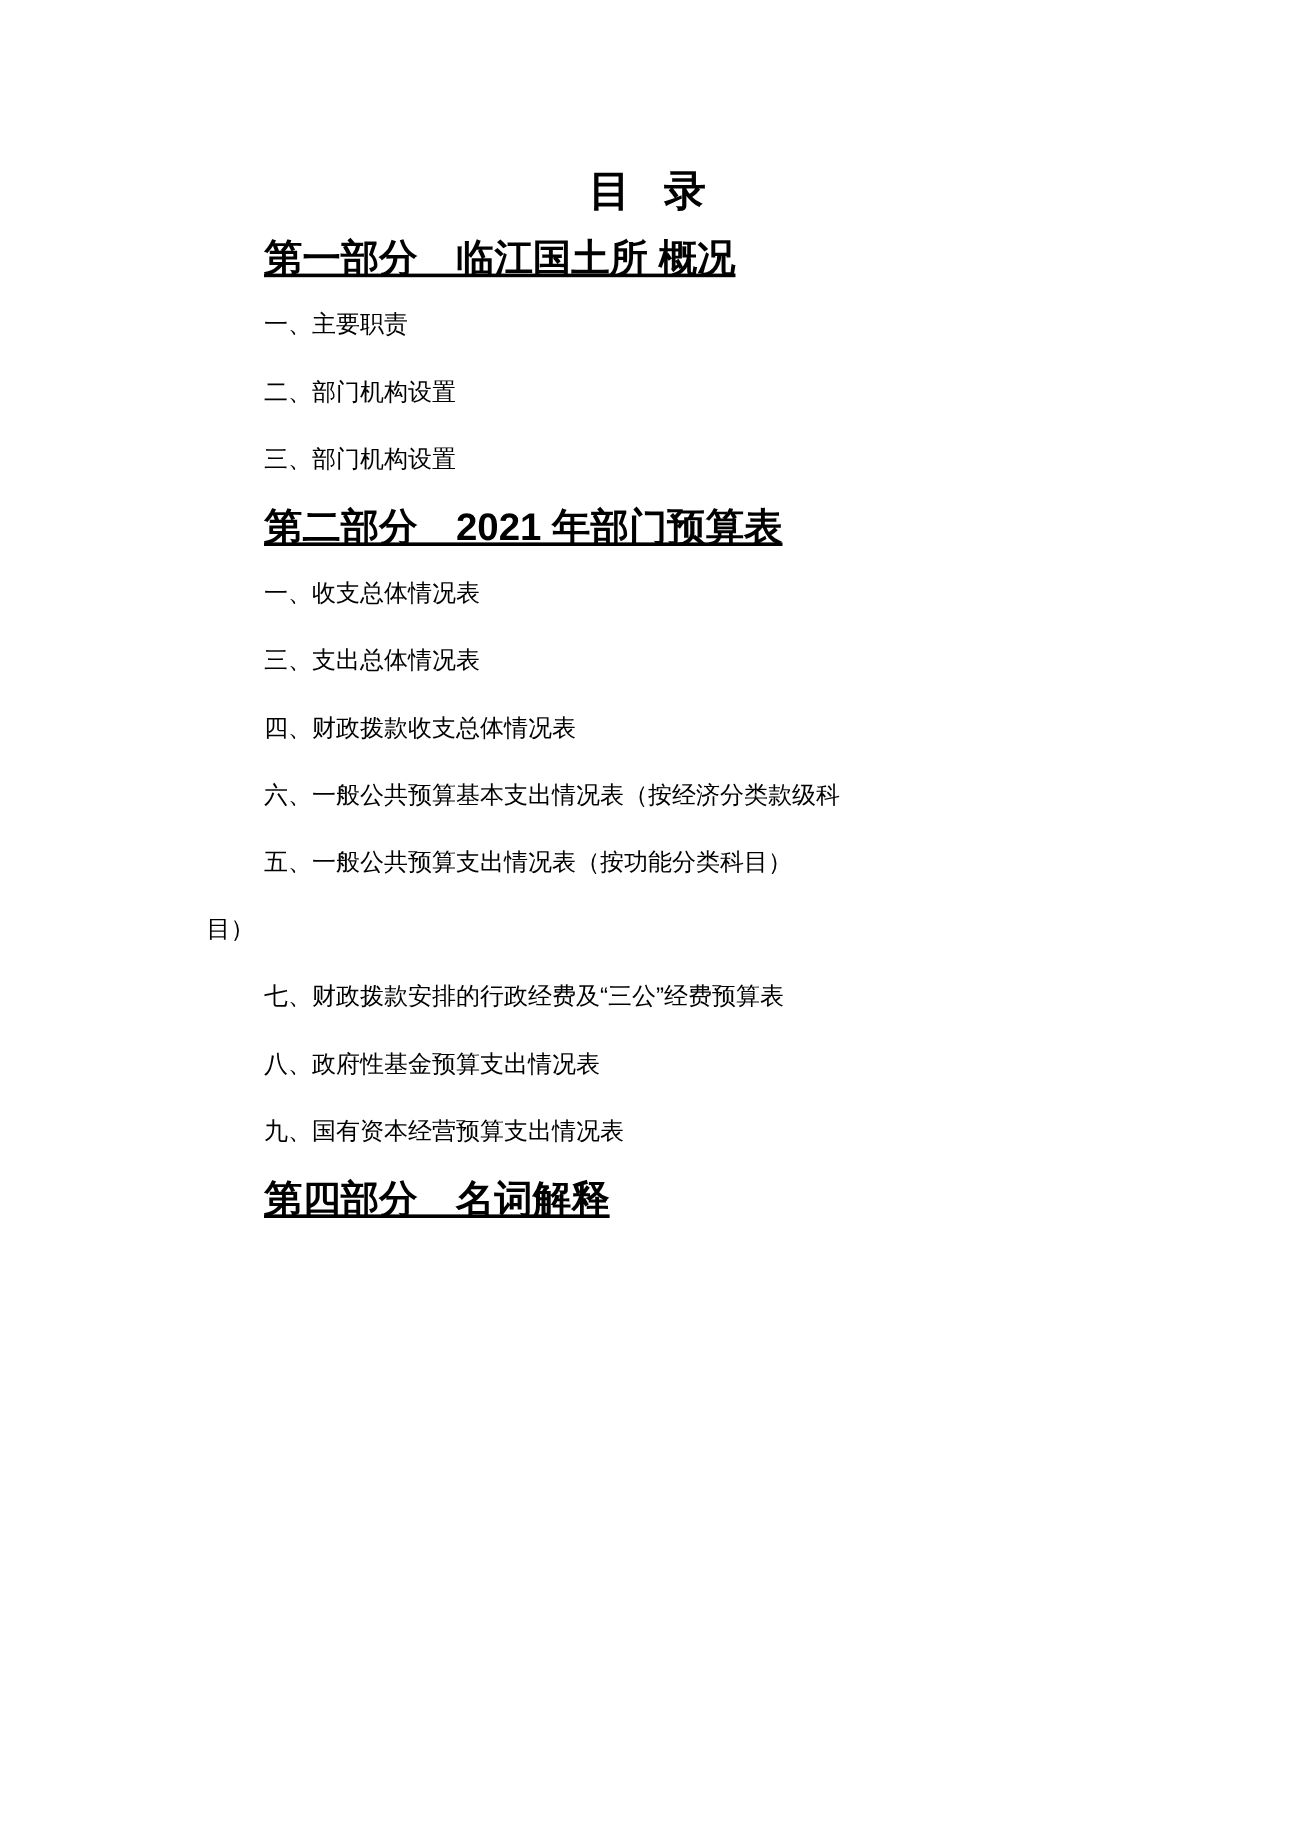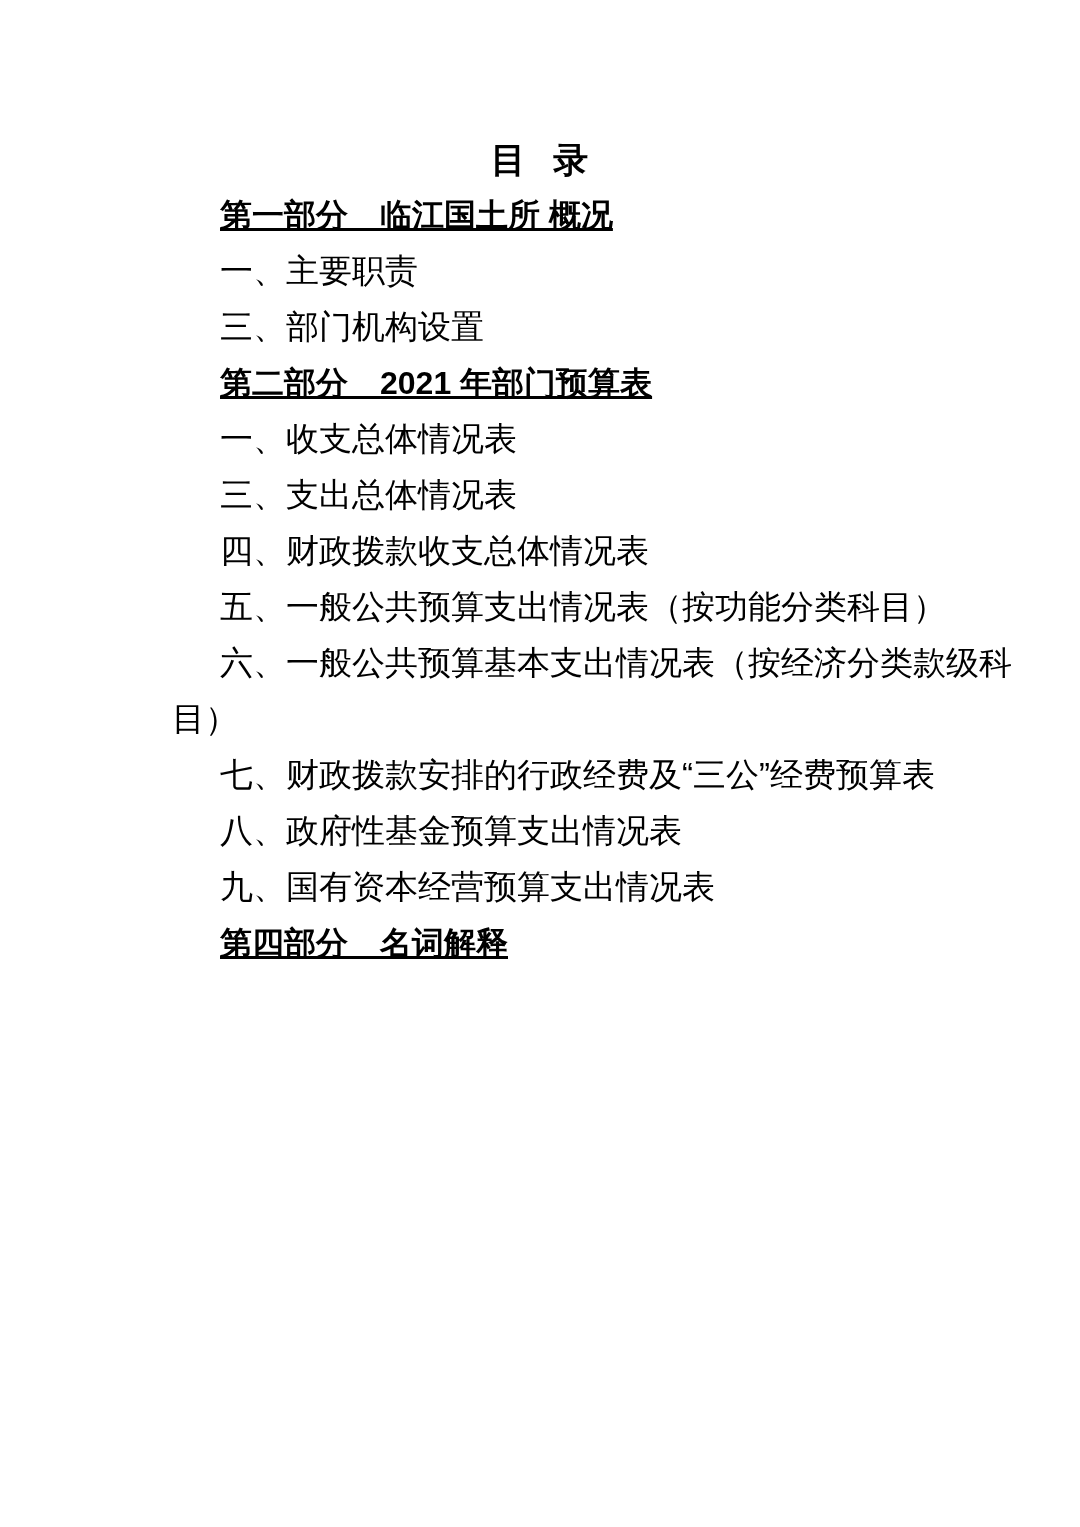--- a/index.html
+++ b/index.html
@@ -28,21 +28,21 @@
     letter-spacing: 1px;
   }
   .toc {
     margin-top: 3px;
     padding-left: 172px;
     padding-right: 120px;
   }
   .toc-line {
     height: 56px;
     line-height: 56px;
-    font-size: 33px;
+    font-size: 20px;
     white-space: nowrap;
   }
   .toc-line.indent {
     padding-left: 48px;
   }
   .toc-line.heading {
     font-size: 32px;
     font-weight: 700;
     text-decoration: underline;
   }
@@ -53,27 +53,28 @@
 </head>
 <body>
 
 <div class="page">
 
   <h1 class="doc-title">目 录</h1>
 
   <div class="toc">
     <div class="toc-line heading indent">第一部分　临江国土所 概况</div>
     <div class="toc-line indent">一、主要职责</div>
+    <div class="toc-line indent">二、部门机构设置</div>
     <div class="toc-line indent">三、部门机构设置</div>
     <div class="toc-line heading indent">第二部分　2021 年部门预算表</div>
     <div class="toc-line indent">一、收支总体情况表</div>
     <div class="toc-line indent">三、支出总体情况表</div>
     <div class="toc-line indent">四、财政拨款收支总体情况表</div>
+    <div class="toc-line indent">六、一般公共预算基本支出情况表（按经济分类款级科</div>
     <div class="toc-line indent">五、一般公共预算支出情况表（按功能分类科目）</div>
-    <div class="toc-line indent">六、一般公共预算基本支出情况表（按经济分类款级科</div>
     <div class="toc-line continuation">目）</div>
     <div class="toc-line indent">七、财政拨款安排的行政经费及“三公”经费预算表</div>
     <div class="toc-line indent">八、政府性基金预算支出情况表</div>
     <div class="toc-line indent">九、国有资本经营预算支出情况表</div>
     <div class="toc-line heading indent">第四部分　名词解释</div>
   </div>
 
 </div>
 
 </body></html>

